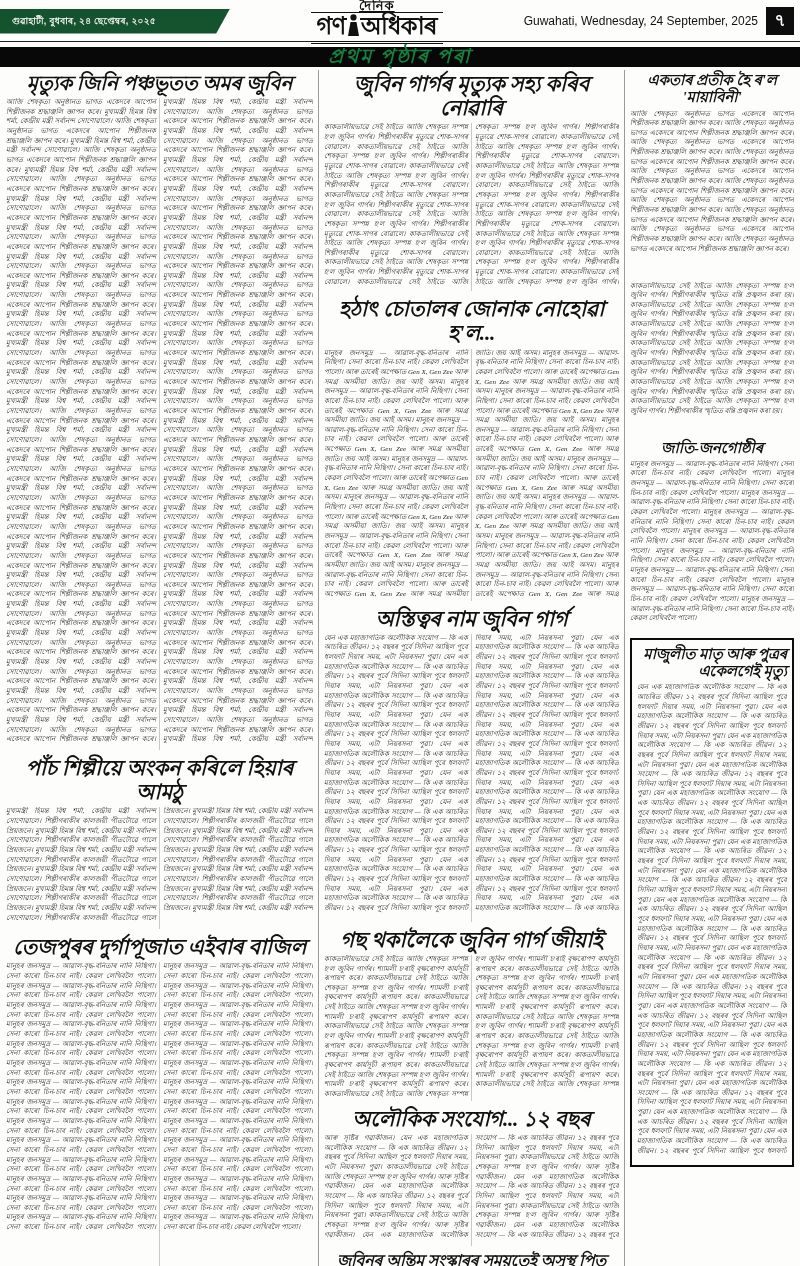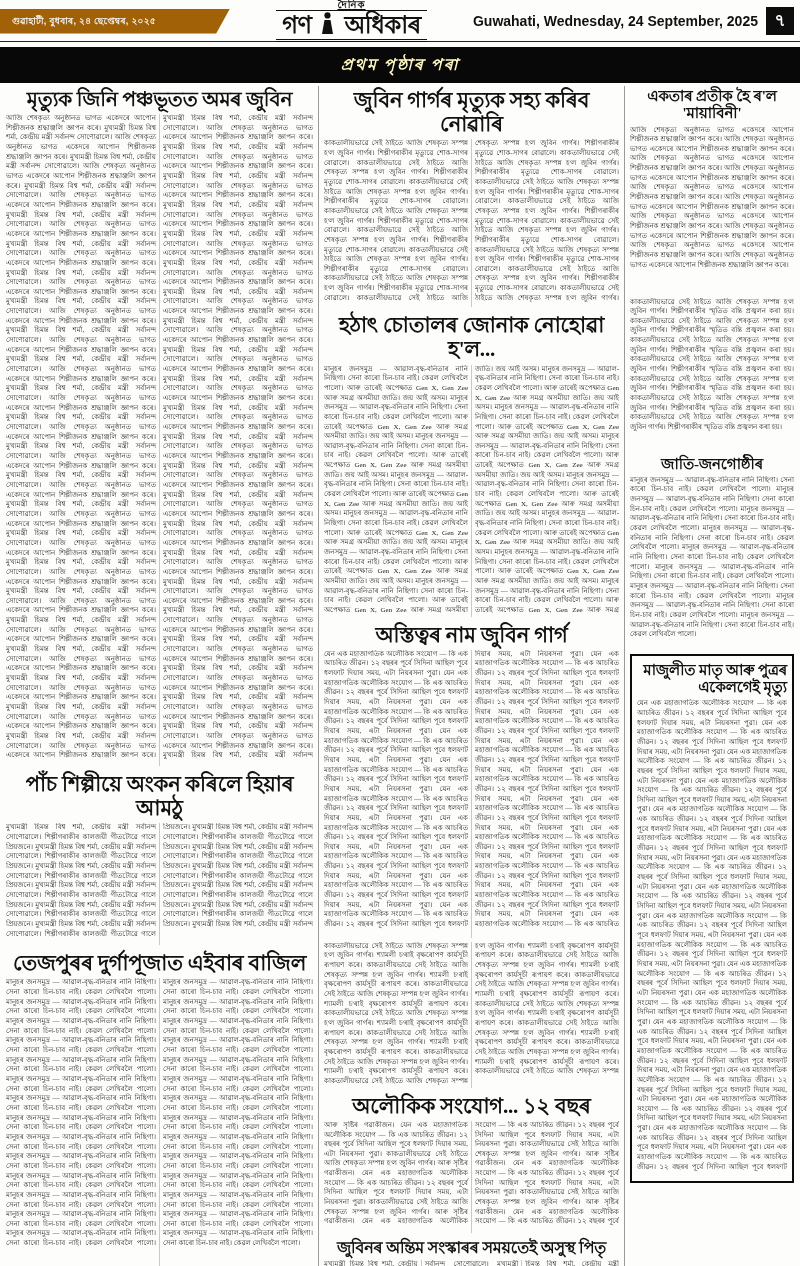--- a/index.html
+++ b/index.html
@@ -8,45 +8,45 @@
     width:800px; height:1266px; margin:0 auto; background:#fdfdfb;
     font-family:"Liberation Serif","DejaVu Serif",serif;
     color:#111; overflow:hidden; position:relative;
   }
   
   .masthead {
     height:42px; display:flex; align-items:center; justify-content:space-between;
     padding:3px 6px 2px 0; border-bottom:1px solid #222; position:relative;
   }
   .mh-left {
-    background:#a16207; color:#f2f2f2; font-size:9px; font-weight:bold;
+    background:#14532d; color:#f2f2f2; font-size:9px; font-weight:bold;
     padding:5px 26px 5px 12px; clip-path:polygon(0 0,100% 0,94% 100%,0 100%);
     min-width:230px; letter-spacing:.3px;
     font-family:"Liberation Sans","DejaVu Sans",sans-serif;
   }
   .mh-center { text-align:center; flex:0 0 auto; line-height:1; position:relative; }
-  .mh-kicker { font-size:10px; font-weight:bold; letter-spacing:1px;text-decoration:underline; }
-  .mh-titlerow { display:flex; align-items:center; gap:10px; justify-content:center;
+  .mh-kicker { font-size:13px; font-weight:bold; letter-spacing:1px;text-decoration:underline; }
+  .mh-titlerow { display:flex; align-items:center; gap:1px; justify-content:center;
     border-top:1px solid #111; border-bottom:3px double #111; padding:1px 6px 2px 6px; }
   .mh-title { font-size:24px; font-weight:bold; letter-spacing:-.5px; }
   .mh-right { display:flex; align-items:center; gap:8px; }
-  .mh-date-en { font-size:14px; font-weight:bold; font-family:"Liberation Sans","DejaVu Sans",sans-serif; }
+  .mh-date-en { font-size:12px; font-weight:normal; font-family:"Liberation Sans","DejaVu Sans",sans-serif; }
   .mh-pageno {
     width:28px; height:28px; background:#0d0d0d; color:#fff; display:flex;
     align-items:center; justify-content:center; font-size:17px; font-weight:bold;
   }
   
   .banner {
-    margin-top:5px; height:36px; background:#080808; color:#fef9c3;
+    margin-top:5px; height:20px; background:#080808; color:#15803d;
     display:flex; align-items:center; justify-content:center;
-    font-size:16px; font-weight:bold; font-style:italic; letter-spacing:2px;
+    font-size:20px; font-weight:bold; font-style:italic; letter-spacing:2px;
   }
   
   .content { display:flex; padding:3px 6px 0 6px; height:1199px; }
-  .colblock { overflow:hidden; }
+  .colblock { overflow:hidden;font-style:italic; }
   .col-left  { width:312px; padding-right:5px; }
   .col-mid   { width:306px; padding:0 5px; border-left:1px solid #9a9a9a; }
   .col-right { width:170px; padding-left:5px; border-left:1px solid #9a9a9a; }
   .article { margin-bottom:4px; }
   .headline {
     text-align:center; font-weight:bold; line-height:1.15; padding:2px 0 3px 0;
     letter-spacing:-.2px;
   }
   .h-xl { font-size:20px; }
   .h-lg { font-size:21px; }
@@ -117,20 +117,21 @@
       </section>
       <section class="article">
         <h2 class="headline h-lg">হঠাৎ চোতালৰ জোনাক নোহোৱা হ'ল...</h2>
         <div class="body-text cols2" style="height:252px">মানুহৰ জনসমুদ্ৰ — আৱাল-বৃদ্ধ-বনিতাৰ নানি নিছিগা। সেনা কাৰো চিন-চাব নাই। কেৱল লেখিবলৈ পালো। আৰু তাৰেই অপেক্ষাত Gen X, Gen Zee আৰু সমগ্ৰ অসমীয়া জাতি। জয় আই অসম।  মানুহৰ জনসমুদ্ৰ — আৱাল-বৃদ্ধ-বনিতাৰ নানি নিছিগা। সেনা কাৰো চিন-চাব নাই। কেৱল লেখিবলৈ পালো। আৰু তাৰেই অপেক্ষাত Gen X, Gen Zee আৰু সমগ্ৰ অসমীয়া জাতি। জয় আই অসম।  মানুহৰ জনসমুদ্ৰ — আৱাল-বৃদ্ধ-বনিতাৰ নানি নিছিগা। সেনা কাৰো চিন-চাব নাই। কেৱল লেখিবলৈ পালো। আৰু তাৰেই অপেক্ষাত Gen X, Gen Zee আৰু সমগ্ৰ অসমীয়া জাতি। জয় আই অসম।  মানুহৰ জনসমুদ্ৰ — আৱাল-বৃদ্ধ-বনিতাৰ নানি নিছিগা। সেনা কাৰো চিন-চাব নাই। কেৱল লেখিবলৈ পালো। আৰু তাৰেই অপেক্ষাত Gen X, Gen Zee আৰু সমগ্ৰ অসমীয়া জাতি। জয় আই অসম।  মানুহৰ জনসমুদ্ৰ — আৱাল-বৃদ্ধ-বনিতাৰ নানি নিছিগা। সেনা কাৰো চিন-চাব নাই। কেৱল লেখিবলৈ পালো। আৰু তাৰেই অপেক্ষাত Gen X, Gen Zee আৰু সমগ্ৰ অসমীয়া জাতি। জয় আই অসম।  মানুহৰ জনসমুদ্ৰ — আৱাল-বৃদ্ধ-বনিতাৰ নানি নিছিগা। সেনা কাৰো চিন-চাব নাই। কেৱল লেখিবলৈ পালো। আৰু তাৰেই অপেক্ষাত Gen X, Gen Zee আৰু সমগ্ৰ অসমীয়া জাতি। জয় আই অসম।  মানুহৰ জনসমুদ্ৰ — আৱাল-বৃদ্ধ-বনিতাৰ নানি নিছিগা। সেনা কাৰো চিন-চাব নাই। কেৱল লেখিবলৈ পালো। আৰু তাৰেই অপেক্ষাত Gen X, Gen Zee আৰু সমগ্ৰ অসমীয়া জাতি। জয় আই অসম।  মানুহৰ জনসমুদ্ৰ — আৱাল-বৃদ্ধ-বনিতাৰ নানি নিছিগা। সেনা কাৰো চিন-চাব নাই। কেৱল লেখিবলৈ পালো। আৰু তাৰেই অপেক্ষাত Gen X, Gen Zee আৰু সমগ্ৰ অসমীয়া জাতি। জয় আই অসম।  মানুহৰ জনসমুদ্ৰ — আৱাল-বৃদ্ধ-বনিতাৰ নানি নিছিগা। সেনা কাৰো চিন-চাব নাই। কেৱল লেখিবলৈ পালো। আৰু তাৰেই অপেক্ষাত Gen X, Gen Zee আৰু সমগ্ৰ অসমীয়া জাতি। জয় আই অসম।  মানুহৰ জনসমুদ্ৰ — আৱাল-বৃদ্ধ-বনিতাৰ নানি নিছিগা। সেনা কাৰো চিন-চাব নাই। কেৱল লেখিবলৈ পালো। আৰু তাৰেই অপেক্ষাত Gen X, Gen Zee আৰু সমগ্ৰ অসমীয়া জাতি। জয় আই অসম।  মানুহৰ জনসমুদ্ৰ — আৱাল-বৃদ্ধ-বনিতাৰ নানি নিছিগা। সেনা কাৰো চিন-চাব নাই। কেৱল লেখিবলৈ পালো। আৰু তাৰেই অপেক্ষাত Gen X, Gen Zee আৰু সমগ্ৰ অসমীয়া জাতি। জয় আই অসম।  মানুহৰ জনসমুদ্ৰ — আৱাল-বৃদ্ধ-বনিতাৰ নানি নিছিগা। সেনা কাৰো চিন-চাব নাই। কেৱল লেখিবলৈ পালো। আৰু তাৰেই অপেক্ষাত Gen X, Gen Zee আৰু সমগ্ৰ অসমীয়া জাতি। জয় আই অসম।  মানুহৰ জনসমুদ্ৰ — আৱাল-বৃদ্ধ-বনিতাৰ নানি নিছিগা। সেনা কাৰো চিন-চাব নাই। কেৱল লেখিবলৈ পালো। আৰু তাৰেই অপেক্ষাত Gen X, Gen Zee আৰু সমগ্ৰ অসমীয়া জাতি। জয় আই অসম।  মানুহৰ জনসমুদ্ৰ — আৱাল-বৃদ্ধ-বনিতাৰ নানি নিছিগা। সেনা কাৰো চিন-চাব নাই। কেৱল লেখিবলৈ পালো। আৰু তাৰেই অপেক্ষাত Gen X, Gen Zee আৰু সমগ্ৰ অসমীয়া জাতি। জয় আই অসম।  মানুহৰ জনসমুদ্ৰ — আৱাল-বৃদ্ধ-বনিতাৰ নানি নিছিগা। সেনা কাৰো চিন-চাব নাই। কেৱল লেখিবলৈ পালো। আৰু তাৰেই অপেক্ষাত Gen X, Gen Zee আৰু সমগ্ৰ অসমীয়া জাতি। জয় আই অসম।  মানুহৰ জনসমুদ্ৰ — আৱাল-বৃদ্ধ-বনিতাৰ নানি নিছিগা। সেনা কাৰো চিন-চাব নাই। কেৱল লেখিবলৈ পালো। আৰু তাৰেই অপেক্ষাত Gen X, Gen Zee আৰু সমগ্ৰ অসমীয়া জাতি। জয় আই অসম।  মানুহৰ জনসমুদ্ৰ — আৱাল-বৃদ্ধ-বনিতাৰ নানি নিছিগা। সেনা কাৰো চিন-চাব নাই। কেৱল লেখিবলৈ পালো। আৰু তাৰেই অপেক্ষাত Gen X, Gen Zee আৰু সমগ্ৰ অসমীয়া জাতি। জয় আই অসম।  মানুহৰ জনসমুদ্ৰ — আৱাল-বৃদ্ধ-বনিতাৰ নানি নিছিগা। সেনা কাৰো চিন-চাব নাই। কেৱল লেখিবলৈ পালো। আৰু তাৰেই অপেক্ষাত Gen X, Gen Zee আৰু সমগ্ৰ অসমীয়া জাতি। জয় আই অসম।  </div>
       </section>
       <section class="article">
         <h2 class="headline h-lg">অস্তিত্বৰ নাম জুবিন গাৰ্গ</h2>
         <div class="body-text cols2" style="height:288px">যেন এক মহাজাগতিক অলৌকিক সংযোগ — কি এক আচৰিত জীৱন। ১২ বছৰৰ পূৰ্বে সিদিনা আছিল পূবে ধলফাট দিয়াৰ সময়, এটা নিয়ৰসনা পুৱা।  যেন এক মহাজাগতিক অলৌকিক সংযোগ — কি এক আচৰিত জীৱন। ১২ বছৰৰ পূৰ্বে সিদিনা আছিল পূবে ধলফাট দিয়াৰ সময়, এটা নিয়ৰসনা পুৱা।  যেন এক মহাজাগতিক অলৌকিক সংযোগ — কি এক আচৰিত জীৱন। ১২ বছৰৰ পূৰ্বে সিদিনা আছিল পূবে ধলফাট দিয়াৰ সময়, এটা নিয়ৰসনা পুৱা।  যেন এক মহাজাগতিক অলৌকিক সংযোগ — কি এক আচৰিত জীৱন। ১২ বছৰৰ পূৰ্বে সিদিনা আছিল পূবে ধলফাট দিয়াৰ সময়, এটা নিয়ৰসনা পুৱা।  যেন এক মহাজাগতিক অলৌকিক সংযোগ — কি এক আচৰিত জীৱন। ১২ বছৰৰ পূৰ্বে সিদিনা আছিল পূবে ধলফাট দিয়াৰ সময়, এটা নিয়ৰসনা পুৱা।  যেন এক মহাজাগতিক অলৌকিক সংযোগ — কি এক আচৰিত জীৱন। ১২ বছৰৰ পূৰ্বে সিদিনা আছিল পূবে ধলফাট দিয়াৰ সময়, এটা নিয়ৰসনা পুৱা।  যেন এক মহাজাগতিক অলৌকিক সংযোগ — কি এক আচৰিত জীৱন। ১২ বছৰৰ পূৰ্বে সিদিনা আছিল পূবে ধলফাট দিয়াৰ সময়, এটা নিয়ৰসনা পুৱা।  যেন এক মহাজাগতিক অলৌকিক সংযোগ — কি এক আচৰিত জীৱন। ১২ বছৰৰ পূৰ্বে সিদিনা আছিল পূবে ধলফাট দিয়াৰ সময়, এটা নিয়ৰসনা পুৱা।  যেন এক মহাজাগতিক অলৌকিক সংযোগ — কি এক আচৰিত জীৱন। ১২ বছৰৰ পূৰ্বে সিদিনা আছিল পূবে ধলফাট দিয়াৰ সময়, এটা নিয়ৰসনা পুৱা।  যেন এক মহাজাগতিক অলৌকিক সংযোগ — কি এক আচৰিত জীৱন। ১২ বছৰৰ পূৰ্বে সিদিনা আছিল পূবে ধলফাট দিয়াৰ সময়, এটা নিয়ৰসনা পুৱা।  যেন এক মহাজাগতিক অলৌকিক সংযোগ — কি এক আচৰিত জীৱন। ১২ বছৰৰ পূৰ্বে সিদিনা আছিল পূবে ধলফাট দিয়াৰ সময়, এটা নিয়ৰসনা পুৱা।  যেন এক মহাজাগতিক অলৌকিক সংযোগ — কি এক আচৰিত জীৱন। ১২ বছৰৰ পূৰ্বে সিদিনা আছিল পূবে ধলফাট দিয়াৰ সময়, এটা নিয়ৰসনা পুৱা।  যেন এক মহাজাগতিক অলৌকিক সংযোগ — কি এক আচৰিত জীৱন। ১২ বছৰৰ পূৰ্বে সিদিনা আছিল পূবে ধলফাট দিয়াৰ সময়, এটা নিয়ৰসনা পুৱা।  যেন এক মহাজাগতিক অলৌকিক সংযোগ — কি এক আচৰিত জীৱন। ১২ বছৰৰ পূৰ্বে সিদিনা আছিল পূবে ধলফাট দিয়াৰ সময়, এটা নিয়ৰসনা পুৱা।  যেন এক মহাজাগতিক অলৌকিক সংযোগ — কি এক আচৰিত জীৱন। ১২ বছৰৰ পূৰ্বে সিদিনা আছিল পূবে ধলফাট দিয়াৰ সময়, এটা নিয়ৰসনা পুৱা।  যেন এক মহাজাগতিক অলৌকিক সংযোগ — কি এক আচৰিত জীৱন। ১২ বছৰৰ পূৰ্বে সিদিনা আছিল পূবে ধলফাট দিয়াৰ সময়, এটা নিয়ৰসনা পুৱা।  যেন এক মহাজাগতিক অলৌকিক সংযোগ — কি এক আচৰিত জীৱন। ১২ বছৰৰ পূৰ্বে সিদিনা আছিল পূবে ধলফাট দিয়াৰ সময়, এটা নিয়ৰসনা পুৱা।  যেন এক মহাজাগতিক অলৌকিক সংযোগ — কি এক আচৰিত জীৱন। ১২ বছৰৰ পূৰ্বে সিদিনা আছিল পূবে ধলফাট দিয়াৰ সময়, এটা নিয়ৰসনা পুৱা।  যেন এক মহাজাগতিক অলৌকিক সংযোগ — কি এক আচৰিত জীৱন। ১২ বছৰৰ পূৰ্বে সিদিনা আছিল পূবে ধলফাট দিয়াৰ সময়, এটা নিয়ৰসনা পুৱা।  যেন এক মহাজাগতিক অলৌকিক সংযোগ — কি এক আচৰিত জীৱন। ১২ বছৰৰ পূৰ্বে সিদিনা আছিল পূবে ধলফাট দিয়াৰ সময়, এটা নিয়ৰসনা পুৱা।  যেন এক মহাজাগতিক অলৌকিক সংযোগ — কি এক আচৰিত জীৱন। ১২ বছৰৰ পূৰ্বে সিদিনা আছিল পূবে ধলফাট দিয়াৰ সময়, এটা নিয়ৰসনা পুৱা।  যেন এক মহাজাগতিক অলৌকিক সংযোগ — কি এক আচৰিত জীৱন। ১২ বছৰৰ পূৰ্বে সিদিনা আছিল পূবে ধলফাট দিয়াৰ সময়, এটা নিয়ৰসনা পুৱা।  যেন এক মহাজাগতিক অলৌকিক সংযোগ — কি এক আচৰিত জীৱন। ১২ বছৰৰ পূৰ্বে সিদিনা আছিল পূবে ধলফাট দিয়াৰ সময়, এটা নিয়ৰসনা পুৱা।  যেন এক মহাজাগতিক অলৌকিক সংযোগ — কি এক আচৰিত জীৱন। ১২ বছৰৰ পূৰ্বে সিদিনা আছিল পূবে ধলফাট দিয়াৰ সময়, এটা নিয়ৰসনা পুৱা।  </div>
       </section>
       <section class="article">
+        <h2 class="headline h-lg">গছ থকালৈকে জুবিন গাৰ্গ জীয়াই</h2>
         <div class="body-text cols2" style="height:146px">কাকতালীয়ভাৱে সেই ঠাইতে আজি শেষকৃত্য সম্পন্ন হ'ল জুবিন গাৰ্গৰ। শ্যামলী চ'ৰাই বৃক্ষৰোপণ কাৰ্যসূচী ৰূপায়ণ কৰে।  কাকতালীয়ভাৱে সেই ঠাইতে আজি শেষকৃত্য সম্পন্ন হ'ল জুবিন গাৰ্গৰ। শ্যামলী চ'ৰাই বৃক্ষৰোপণ কাৰ্যসূচী ৰূপায়ণ কৰে।  কাকতালীয়ভাৱে সেই ঠাইতে আজি শেষকৃত্য সম্পন্ন হ'ল জুবিন গাৰ্গৰ। শ্যামলী চ'ৰাই বৃক্ষৰোপণ কাৰ্যসূচী ৰূপায়ণ কৰে।  কাকতালীয়ভাৱে সেই ঠাইতে আজি শেষকৃত্য সম্পন্ন হ'ল জুবিন গাৰ্গৰ। শ্যামলী চ'ৰাই বৃক্ষৰোপণ কাৰ্যসূচী ৰূপায়ণ কৰে।  কাকতালীয়ভাৱে সেই ঠাইতে আজি শেষকৃত্য সম্পন্ন হ'ল জুবিন গাৰ্গৰ। শ্যামলী চ'ৰাই বৃক্ষৰোপণ কাৰ্যসূচী ৰূপায়ণ কৰে।  কাকতালীয়ভাৱে সেই ঠাইতে আজি শেষকৃত্য সম্পন্ন হ'ল জুবিন গাৰ্গৰ। শ্যামলী চ'ৰাই বৃক্ষৰোপণ কাৰ্যসূচী ৰূপায়ণ কৰে।  কাকতালীয়ভাৱে সেই ঠাইতে আজি শেষকৃত্য সম্পন্ন হ'ল জুবিন গাৰ্গৰ। শ্যামলী চ'ৰাই বৃক্ষৰোপণ কাৰ্যসূচী ৰূপায়ণ কৰে।  কাকতালীয়ভাৱে সেই ঠাইতে আজি শেষকৃত্য সম্পন্ন হ'ল জুবিন গাৰ্গৰ। শ্যামলী চ'ৰাই বৃক্ষৰোপণ কাৰ্যসূচী ৰূপায়ণ কৰে।  কাকতালীয়ভাৱে সেই ঠাইতে আজি শেষকৃত্য সম্পন্ন হ'ল জুবিন গাৰ্গৰ। শ্যামলী চ'ৰাই বৃক্ষৰোপণ কাৰ্যসূচী ৰূপায়ণ কৰে।  কাকতালীয়ভাৱে সেই ঠাইতে আজি শেষকৃত্য সম্পন্ন হ'ল জুবিন গাৰ্গৰ। শ্যামলী চ'ৰাই বৃক্ষৰোপণ কাৰ্যসূচী ৰূপায়ণ কৰে।  কাকতালীয়ভাৱে সেই ঠাইতে আজি শেষকৃত্য সম্পন্ন হ'ল জুবিন গাৰ্গৰ। শ্যামলী চ'ৰাই বৃক্ষৰোপণ কাৰ্যসূচী ৰূপায়ণ কৰে।  কাকতালীয়ভাৱে সেই ঠাইতে আজি শেষকৃত্য সম্পন্ন হ'ল জুবিন গাৰ্গৰ। শ্যামলী চ'ৰাই বৃক্ষৰোপণ কাৰ্যসূচী ৰূপায়ণ কৰে।  কাকতালীয়ভাৱে সেই ঠাইতে আজি শেষকৃত্য সম্পন্ন হ'ল জুবিন গাৰ্গৰ। শ্যামলী চ'ৰাই বৃক্ষৰোপণ কাৰ্যসূচী ৰূপায়ণ কৰে।  </div>
       </section>
       <section class="article">
         <h2 class="headline h-lg">অলৌকিক সংযোগ... ১২ বছৰ</h2>
         <div class="body-text cols2" style="height:112px">আৰু সৃষ্টিৰ গৱাকীজন। যেন এক মহাজাগতিক অলৌকিক সংযোগ — কি এক আচৰিত জীৱন। ১২ বছৰৰ পূৰ্বে সিদিনা আছিল পূবে ধলফাট দিয়াৰ সময়, এটা নিয়ৰসনা পুৱা। কাকতালীয়ভাৱে সেই ঠাইতে আজি শেষকৃত্য সম্পন্ন হ'ল জুবিন গাৰ্গৰ।  আৰু সৃষ্টিৰ গৱাকীজন। যেন এক মহাজাগতিক অলৌকিক সংযোগ — কি এক আচৰিত জীৱন। ১২ বছৰৰ পূৰ্বে সিদিনা আছিল পূবে ধলফাট দিয়াৰ সময়, এটা নিয়ৰসনা পুৱা। কাকতালীয়ভাৱে সেই ঠাইতে আজি শেষকৃত্য সম্পন্ন হ'ল জুবিন গাৰ্গৰ।  আৰু সৃষ্টিৰ গৱাকীজন। যেন এক মহাজাগতিক অলৌকিক সংযোগ — কি এক আচৰিত জীৱন। ১২ বছৰৰ পূৰ্বে সিদিনা আছিল পূবে ধলফাট দিয়াৰ সময়, এটা নিয়ৰসনা পুৱা। কাকতালীয়ভাৱে সেই ঠাইতে আজি শেষকৃত্য সম্পন্ন হ'ল জুবিন গাৰ্গৰ।  আৰু সৃষ্টিৰ গৱাকীজন। যেন এক মহাজাগতিক অলৌকিক সংযোগ — কি এক আচৰিত জীৱন। ১২ বছৰৰ পূৰ্বে সিদিনা আছিল পূবে ধলফাট দিয়াৰ সময়, এটা নিয়ৰসনা পুৱা। কাকতালীয়ভাৱে সেই ঠাইতে আজি শেষকৃত্য সম্পন্ন হ'ল জুবিন গাৰ্গৰ।  আৰু সৃষ্টিৰ গৱাকীজন। যেন এক মহাজাগতিক অলৌকিক সংযোগ — কি এক আচৰিত জীৱন। ১২ বছৰৰ পূৰ্বে সিদিনা আছিল পূবে ধলফাট দিয়াৰ সময়, এটা নিয়ৰসনা পুৱা। কাকতালীয়ভাৱে সেই ঠাইতে আজি শেষকৃত্য সম্পন্ন হ'ল জুবিন গাৰ্গৰ।  আৰু সৃষ্টিৰ গৱাকীজন। যেন এক মহাজাগতিক অলৌকিক সংযোগ — কি এক আচৰিত জীৱন। ১২ বছৰৰ পূৰ্বে সিদিনা আছিল পূবে ধলফাট দিয়াৰ সময়, এটা নিয়ৰসনা পুৱা। কাকতালীয়ভাৱে সেই ঠাইতে আজি শেষকৃত্য সম্পন্ন হ'ল জুবিন গাৰ্গৰ।  </div>
       </section>
       <section class="article">
         <h2 class="headline h-banner">জুবিনৰ অন্তিম সংস্কাৰৰ সময়তেই অসুস্থ পিতৃ</h2>
         <div class="body-text cols3" style="height:52px">মুখ্যমন্ত্ৰী হিমন্ত বিশ্ব শৰ্মা, কেন্দ্ৰীয় মন্ত্ৰী সৰ্বানন্দ সোণোৱালে।  মুখ্যমন্ত্ৰী হিমন্ত বিশ্ব শৰ্মা, কেন্দ্ৰীয় মন্ত্ৰী সৰ্বানন্দ সোণোৱালে।  মুখ্যমন্ত্ৰী হিমন্ত বিশ্ব শৰ্মা, কেন্দ্ৰীয় মন্ত্ৰী সৰ্বানন্দ সোণোৱালে।  মুখ্যমন্ত্ৰী হিমন্ত বিশ্ব শৰ্মা, কেন্দ্ৰীয় মন্ত্ৰী সৰ্বানন্দ সোণোৱালে।  মুখ্যমন্ত্ৰী হিমন্ত বিশ্ব শৰ্মা, কেন্দ্ৰীয় মন্ত্ৰী সৰ্বানন্দ সোণোৱালে।  মুখ্যমন্ত্ৰী হিমন্ত বিশ্ব শৰ্মা, কেন্দ্ৰীয় মন্ত্ৰী সৰ্বানন্দ সোণোৱালে।  মুখ্যমন্ত্ৰী হিমন্ত বিশ্ব শৰ্মা, কেন্দ্ৰীয় মন্ত্ৰী সৰ্বানন্দ সোণোৱালে।  মুখ্যমন্ত্ৰী হিমন্ত বিশ্ব শৰ্মা, কেন্দ্ৰীয় মন্ত্ৰী সৰ্বানন্দ সোণোৱালে।  মুখ্যমন্ত্ৰী হিমন্ত বিশ্ব শৰ্মা, কেন্দ্ৰীয় মন্ত্ৰী সৰ্বানন্দ সোণোৱালে।  </div>
       </section>

